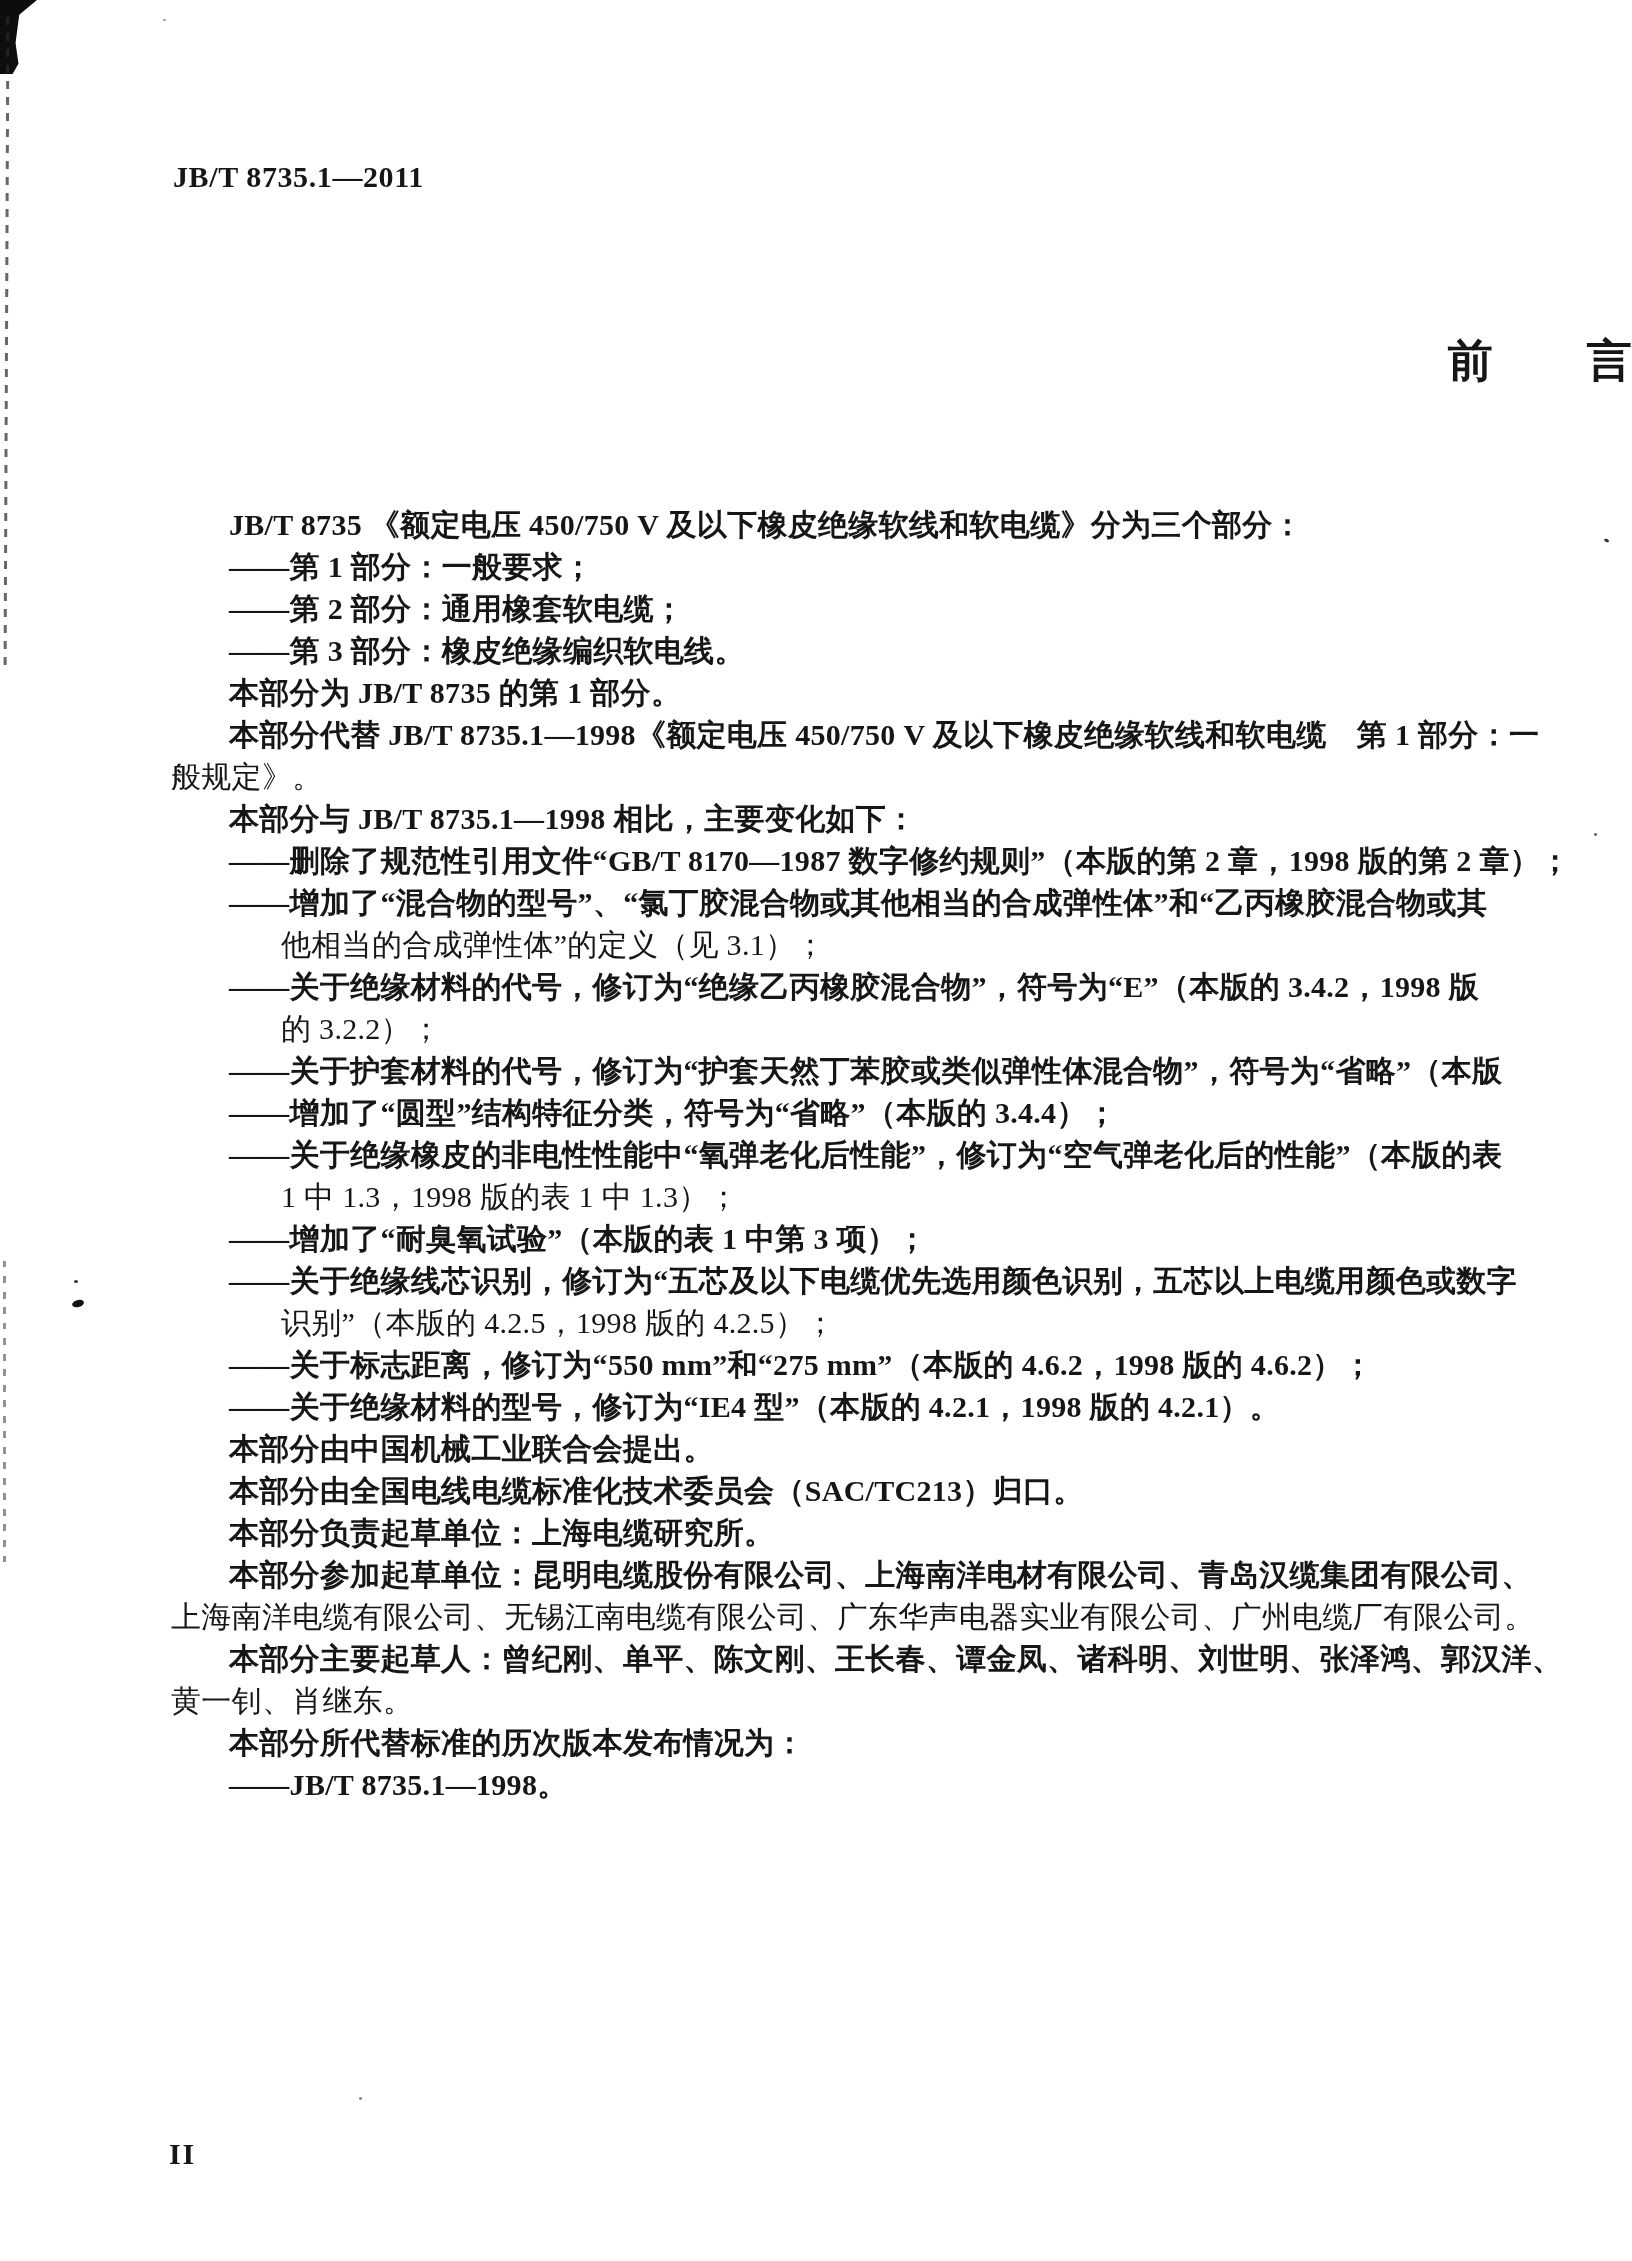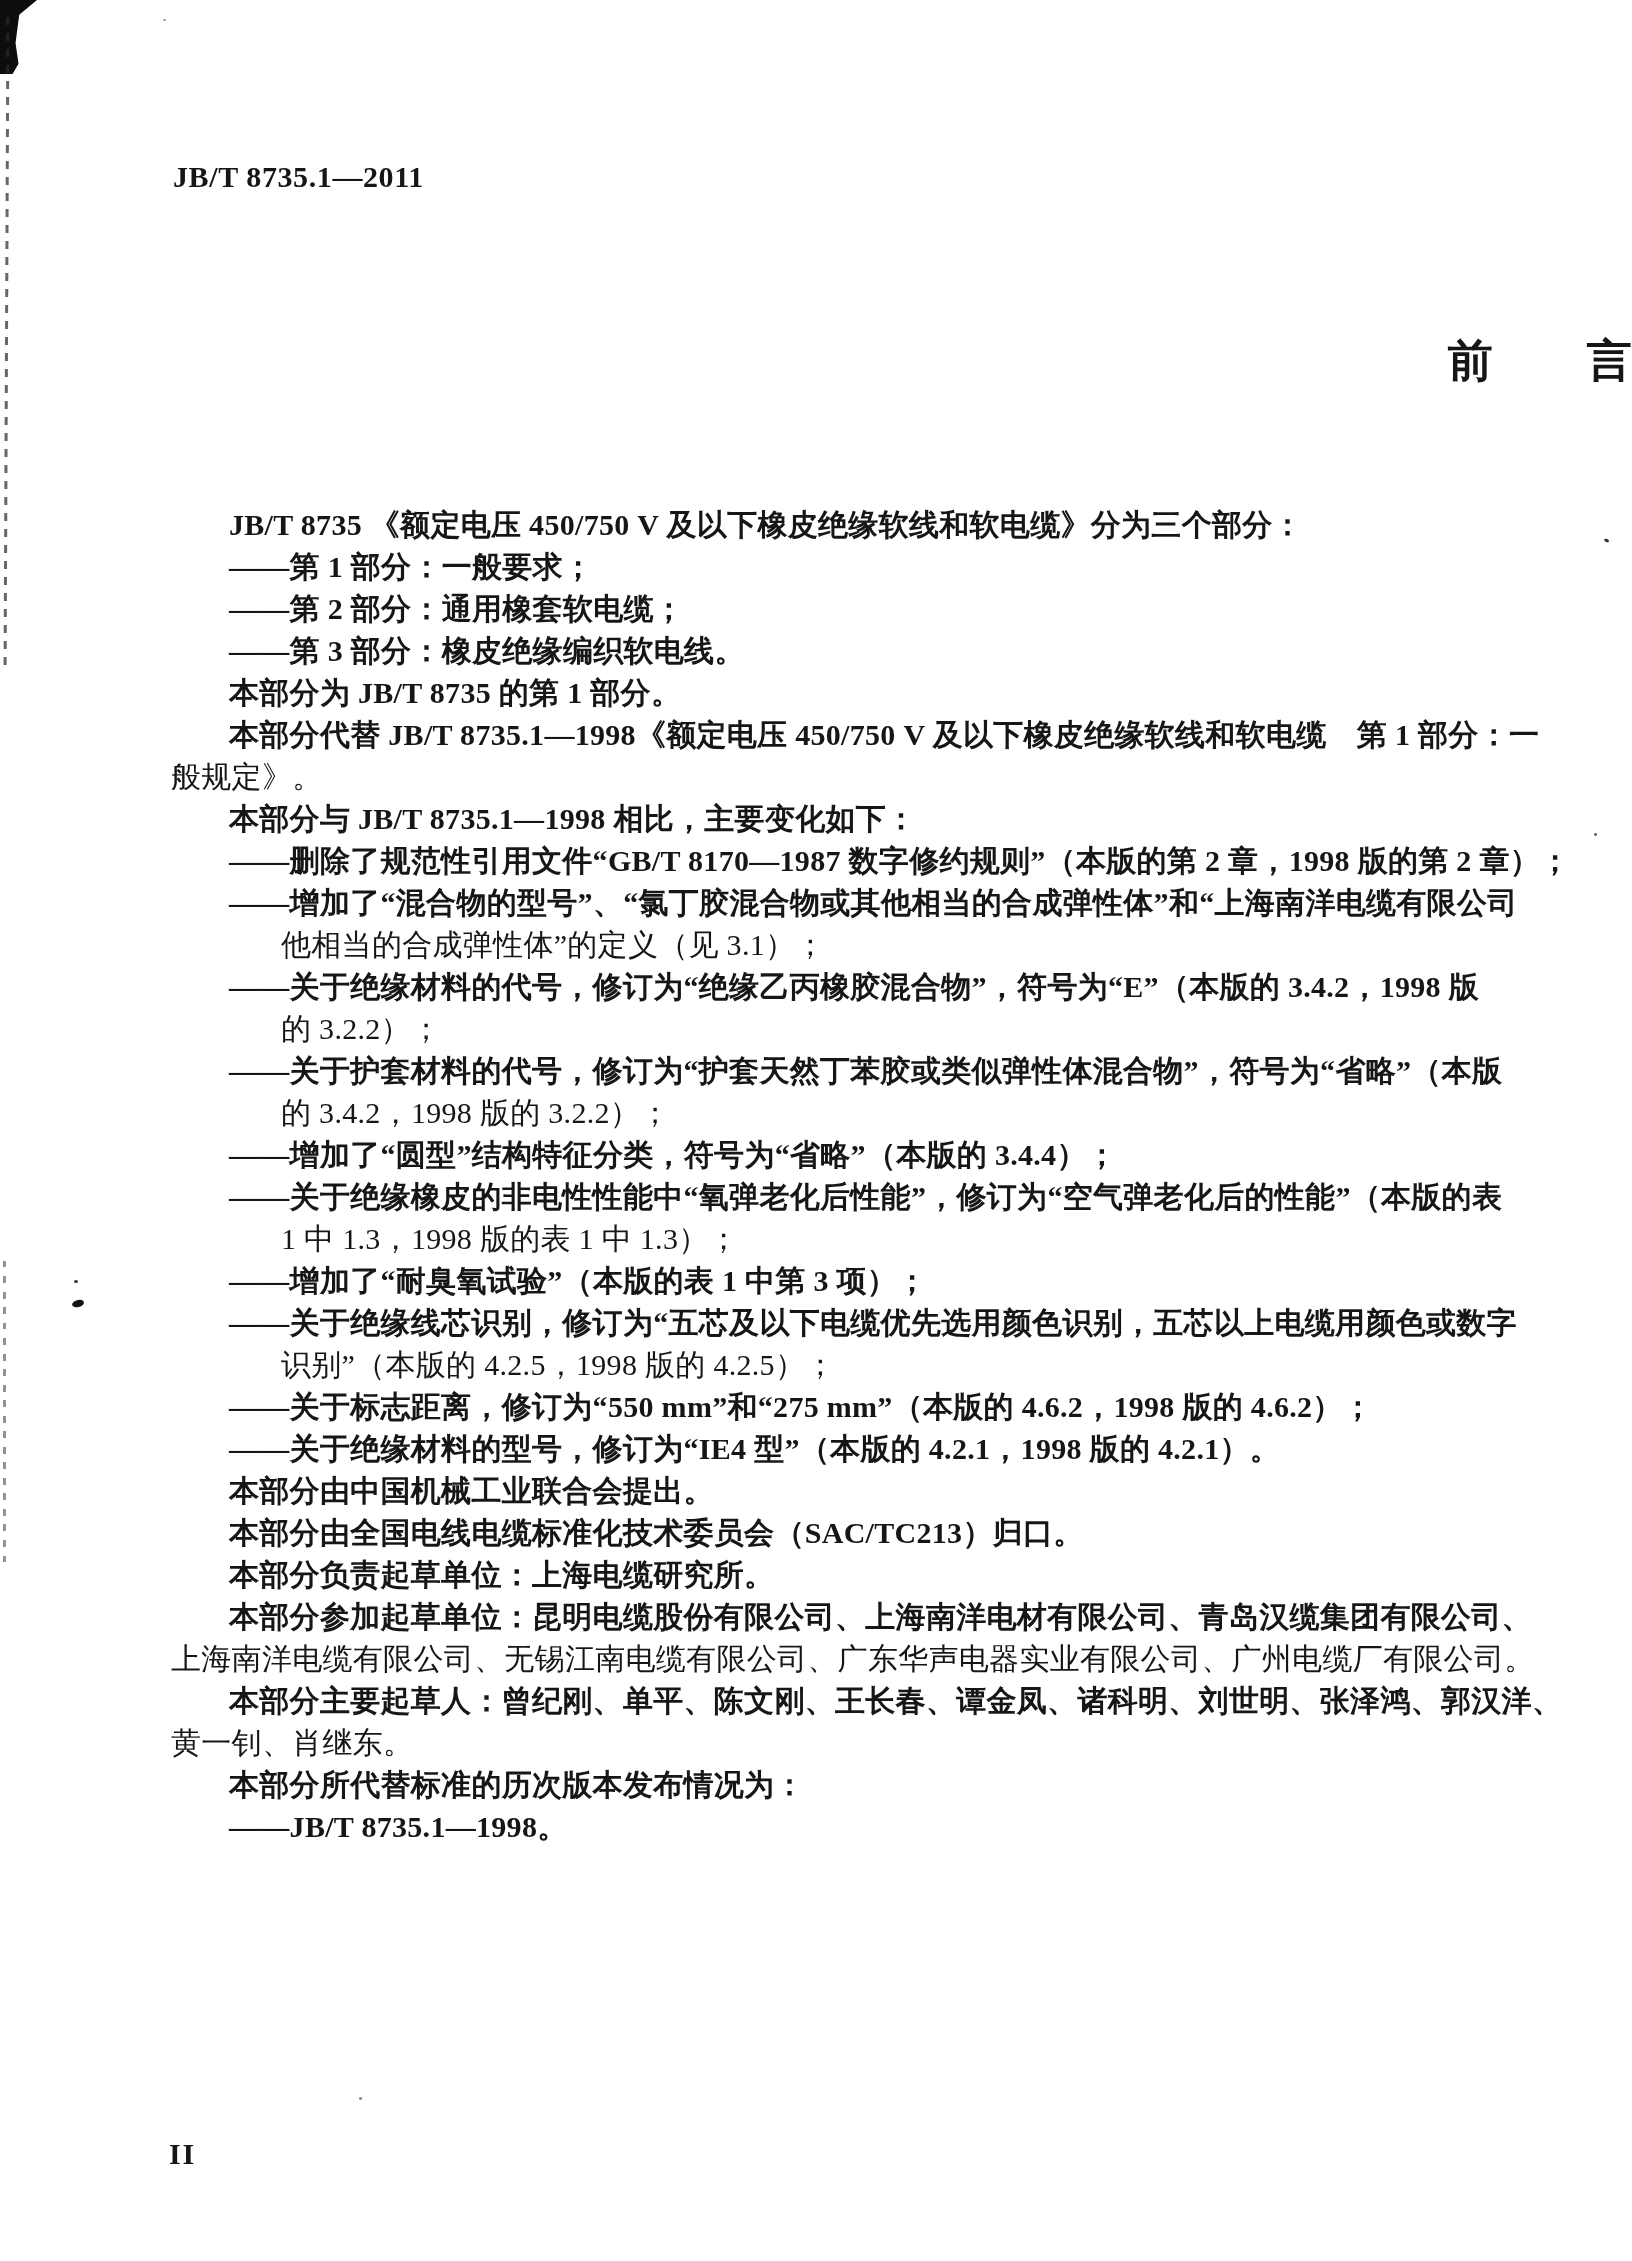--- a/index.html
+++ b/index.html
@@ -86,26 +86,25 @@
   <div class="body-text" id="body-lines">
       <div class="line t-first">JB/T 8735 《额定电压 450/750 V 及以下橡皮绝缘软线和软电缆》分为三个部分：</div>
       <div class="line t-first">——第 1 部分：一般要求；</div>
       <div class="line t-first">——第 2 部分：通用橡套软电缆；</div>
       <div class="line t-first">——第 3 部分：橡皮绝缘编织软电线。</div>
       <div class="line t-first">本部分为 JB/T 8735 的第 1 部分。</div>
       <div class="line t-first">本部分代替 JB/T 8735.1—1998《额定电压 450/750 V 及以下橡皮绝缘软线和软电缆　第 1 部分：一</div>
       <div class="line t-cont">般规定》。</div>
       <div class="line t-first">本部分与 JB/T 8735.1—1998 相比，主要变化如下：</div>
       <div class="line t-first">——删除了规范性引用文件“GB/T 8170—1987 数字修约规则”（本版的第 2 章，1998 版的第 2 章）；</div>
-      <div class="line t-first">——增加了“混合物的型号”、“氯丁胶混合物或其他相当的合成弹性体”和“上海南洋电缆有限公司</div>
+      <div class="line t-first">——增加了“混合物的型号”、“氯丁胶混合物或其他相当的合成弹性体”和“乙丙橡胶混合物或其</div>
       <div class="line t-dashcont">他相当的合成弹性体”的定义（见 3.1）；</div>
       <div class="line t-first">——关于绝缘材料的代号，修订为“绝缘乙丙橡胶混合物”，符号为“E”（本版的 3.4.2，1998 版</div>
       <div class="line t-dashcont">的 3.2.2）；</div>
       <div class="line t-first">——关于护套材料的代号，修订为“护套天然丁苯胶或类似弹性体混合物”，符号为“省略”（本版</div>
-      <div class="line t-dashcont">的 3.4.2，1998 版的 3.2.2）；</div>
       <div class="line t-first">——增加了“圆型”结构特征分类，符号为“省略”（本版的 3.4.4）；</div>
       <div class="line t-first">——关于绝缘橡皮的非电性性能中“氧弹老化后性能”，修订为“空气弹老化后的性能”（本版的表</div>
       <div class="line t-dashcont">1 中 1.3，1998 版的表 1 中 1.3）；</div>
       <div class="line t-first">——增加了“耐臭氧试验”（本版的表 1 中第 3 项）；</div>
       <div class="line t-first">——关于绝缘线芯识别，修订为“五芯及以下电缆优先选用颜色识别，五芯以上电缆用颜色或数字</div>
       <div class="line t-dashcont">识别”（本版的 4.2.5，1998 版的 4.2.5）；</div>
       <div class="line t-first">——关于标志距离，修订为“550 mm”和“275 mm”（本版的 4.6.2，1998 版的 4.6.2）；</div>
       <div class="line t-first">——关于绝缘材料的型号，修订为“IE4 型”（本版的 4.2.1，1998 版的 4.2.1）。</div>
       <div class="line t-first">本部分由中国机械工业联合会提出。</div>
       <div class="line t-first">本部分由全国电线电缆标准化技术委员会（SAC/TC213）归口。</div>

